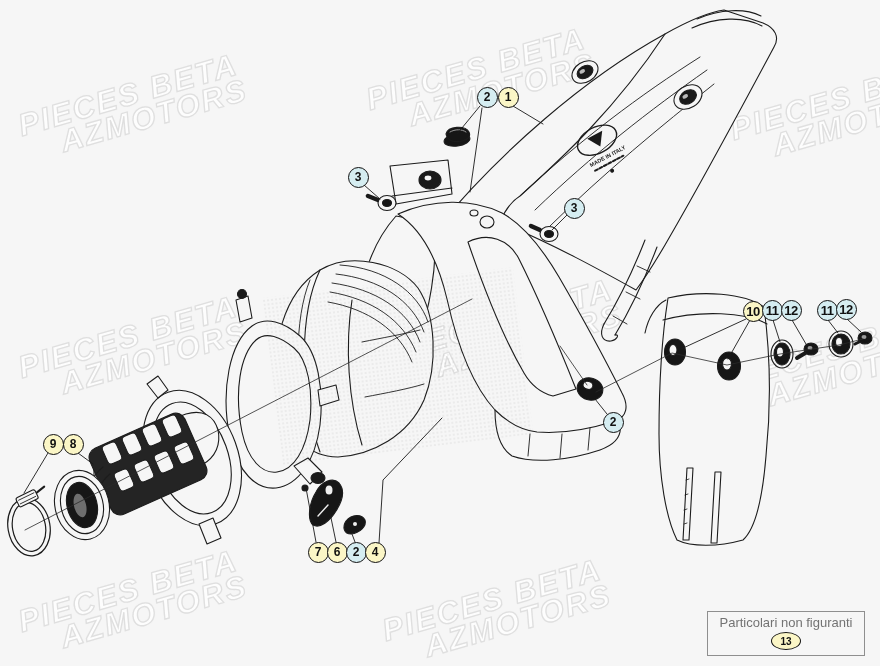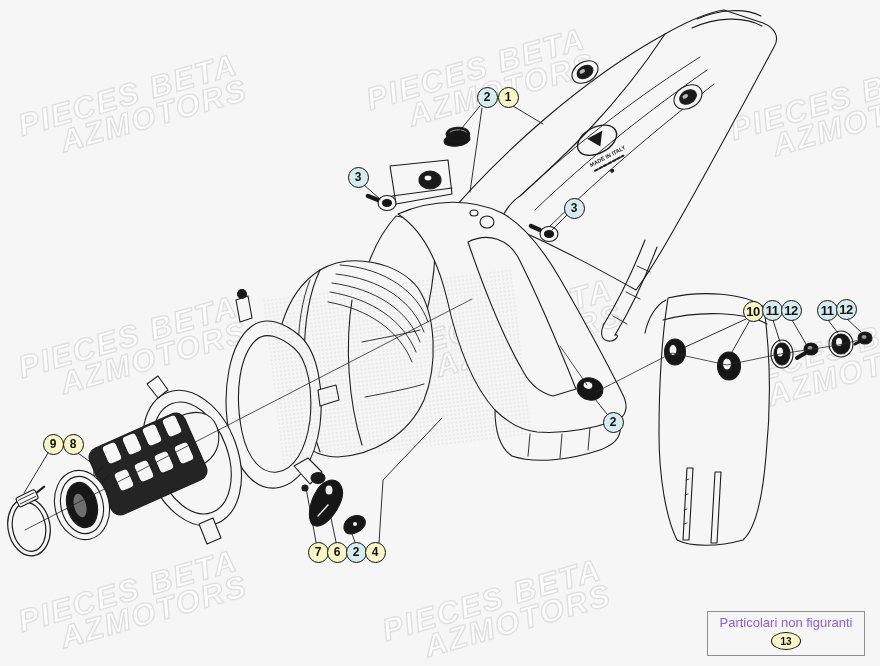--- a/index.html
+++ b/index.html
@@ -24,21 +24,21 @@
     position:absolute; width:21px; height:21px; box-sizing:border-box;
     border:1.5px solid #111; border-radius:50%;
     display:flex; align-items:center; justify-content:center;
     font:700 12px "Liberation Sans", sans-serif; color:#111;
   }
   .callout.wide{font-size:13px; letter-spacing:-0.5px;}
   #footer-box{
     position:absolute; left:707px; top:611px; width:158px; height:45px; box-sizing:border-box;
     border:1px solid #8f8f8f; z-index:4; text-align:center; padding-top:3px;
   }
-  #footer-box .box-text{font:400 13px "Liberation Sans", sans-serif; color:#8b5cf6;}
+  #footer-box .box-text{font:400 13px "Liberation Sans", sans-serif; color:#737373;}
   .callout.inline{
     position:relative; display:inline-flex; width:30px; height:18px;
     font-size:10px; border-width:1.2px; margin-top:2px;
   }
 </style>
 </head>
 <body>
 
 <div id="stage">
 

